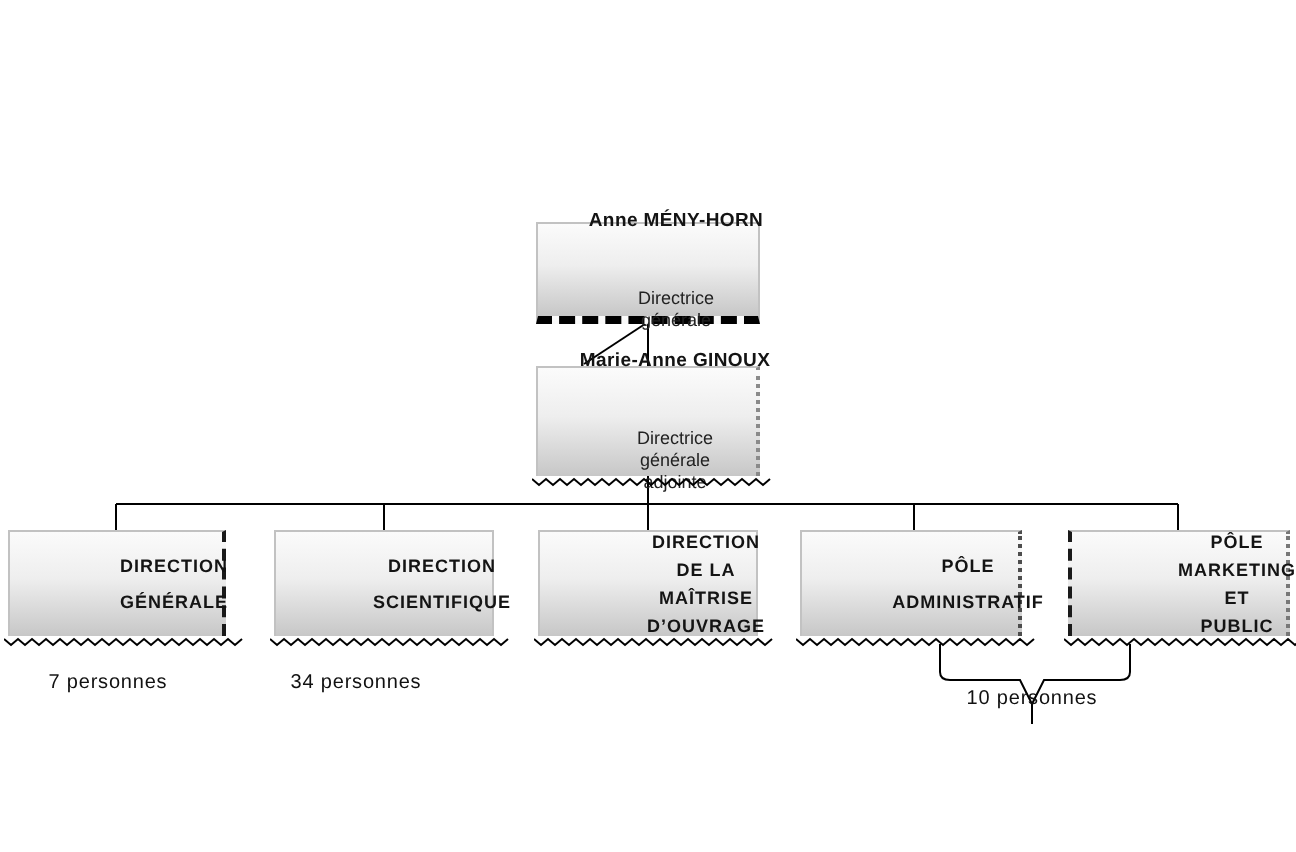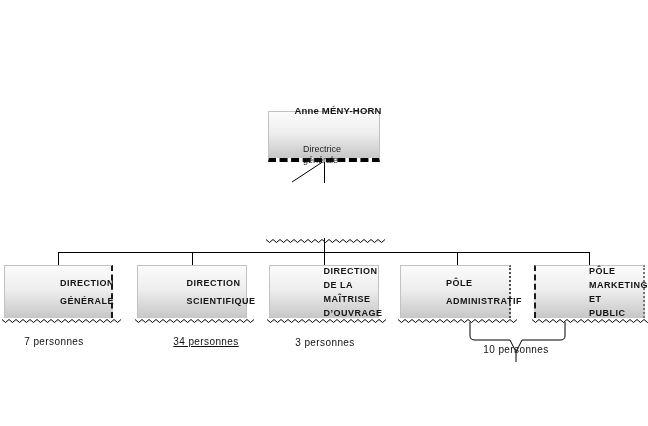--- a/index.html
+++ b/index.html
@@ -6,20 +6,21 @@
   #canvas{
     position:relative;width:648px;height:426px;background:#ffffff;overflow:hidden;
     font-family:"Liberation Sans",sans-serif;color:#111;
   }
   #connectors{position:absolute;left:0;top:0;width:648px;height:426px;z-index:1;}
   .box{
     position:absolute;z-index:2;box-sizing:border-box;
     background:linear-gradient(180deg,#fbfbfb 0%,#eeeeee 45%,#c7c7c7 100%);
     border:1px solid #c2c2c2;border-bottom:none;
     display:flex;flex-direction:column;align-items:center;justify-content:center;
+    text-align:center;
     padding-left:28px;
   }
   .director{left:268px;top:111px;width:112px;height:51px;border-bottom:4px dashed #000;}
   .deputy{left:268px;top:183px;width:112px;height:55px;border-right:2px dotted #8a8a8a;}
   .u1{left:4px;top:265px;width:109px;height:53px;border-right:2px dashed #1a1a1a;}
   .u2{left:137px;top:265px;width:110px;height:53px;}
   .u3{left:269px;top:265px;width:110px;height:53px;}
   .u4{left:400px;top:265px;width:111px;height:53px;border-right:2px dotted #4d4d4d;}
   .u5{left:534px;top:265px;width:111px;height:53px;border-left:2px dashed #1a1a1a;border-right:2px dotted #777;}
   .name{font-size:9.5px;font-weight:600;letter-spacing:.2px;color:#141414;margin-bottom:5px;white-space:nowrap;}
@@ -34,21 +35,21 @@
   #zig-u1{left:2px;top:318px;width:113px;}
   #zig-u2{left:135px;top:318px;width:114px;}
   #zig-u3{left:267px;top:318px;width:114px;}
   #zig-u4{left:398px;top:318px;width:115px;}
   #zig-u5{left:532px;top:318px;width:115px;}
   .headcount{
     position:absolute;z-index:2;width:120px;text-align:center;
     font-size:10px;letter-spacing:.4px;color:#111;
   }
   .hc1{left:-6px;top:336px;}
-  .hc2{left:146px;top:336px;text-decoration:underline;}
+  .hc2{left:118px;top:336px;}
   .hc3{left:265px;top:337px;}
   .hc-shared{left:456px;top:344px;}
 </style>
 </head>
 <body>
 
 <div id="canvas">
 
   <svg id="connectors" viewBox="0 0 648 426" xmlns="http://www.w3.org/2000/svg">
     <g stroke="#000" stroke-width="1" fill="none" shape-rendering="crispEdges">
@@ -65,20 +66,24 @@
       <path d="M470 322 L470 336 Q470 340 475 340 L510 340 L516 352 L522 340 L560 340 Q565 340 565 336 L565 322"></path>
       <path d="M516 352 L516 362"></path>
     </g>
   </svg>
 
   <div class="box director">
     <div class="name">Anne MÉNY-HORN</div>
     <div class="role">Directrice générale</div>
   </div>
 
+  <div class="box deputy">
+    <div class="name">Marie-Anne GINOUX</div>
+    <div class="role">Directrice générale adjointe</div>
+  </div>
   <div class="zig" id="zig-dep">
       <svg width="123" height="6" style="display:block">
         <path d="M0 1.5 L3.5 4.5 L7 1.5 L10.5 4.5 L14 1.5 L17.5 4.5 L21 1.5 L24.5 4.5 L28 1.5 L31.5 4.5 L35 1.5 L38.5 4.5 L42 1.5 L45.5 4.5 L49 1.5 L52.5 4.5 L56 1.5 L59.5 4.5 L63 1.5 L66.5 4.5 L70 1.5 L73.5 4.5 L77 1.5 L80.5 4.5 L84 1.5 L87.5 4.5 L91 1.5 L94.5 4.5 L98 1.5 L101.5 4.5 L105 1.5 L108.5 4.5 L112 1.5 L115.5 4.5 L119 1.5" fill="none" stroke="#000" stroke-width="1"></path>
       </svg>
     </div>
 
   <div class="box u1">
     <div class="unit-label lines-2">DIRECTION
 GÉNÉRALE</div>
   </div>
@@ -125,16 +130,15 @@
 PUBLIC</div>
   </div>
   <div class="zig" id="zig-u5">
       <svg width="122" height="6" style="display:block">
         <path d="M0 1.5 L3.5 4.5 L7 1.5 L10.5 4.5 L14 1.5 L17.5 4.5 L21 1.5 L24.5 4.5 L28 1.5 L31.5 4.5 L35 1.5 L38.5 4.5 L42 1.5 L45.5 4.5 L49 1.5 L52.5 4.5 L56 1.5 L59.5 4.5 L63 1.5 L66.5 4.5 L70 1.5 L73.5 4.5 L77 1.5 L80.5 4.5 L84 1.5 L87.5 4.5 L91 1.5 L94.5 4.5 L98 1.5 L101.5 4.5 L105 1.5 L108.5 4.5 L112 1.5 L115.5 4.5 L119 1.5" fill="none" stroke="#000" stroke-width="1"></path>
       </svg>
     </div>
 
   <div class="headcount hc1">7 personnes</div>
   <div class="headcount hc2">34 personnes</div>
-  <div class="headcount hc3">3 personnes</div>
   <div class="headcount hc-shared">10 personnes</div>
 
 </div>
 
 </body></html>

